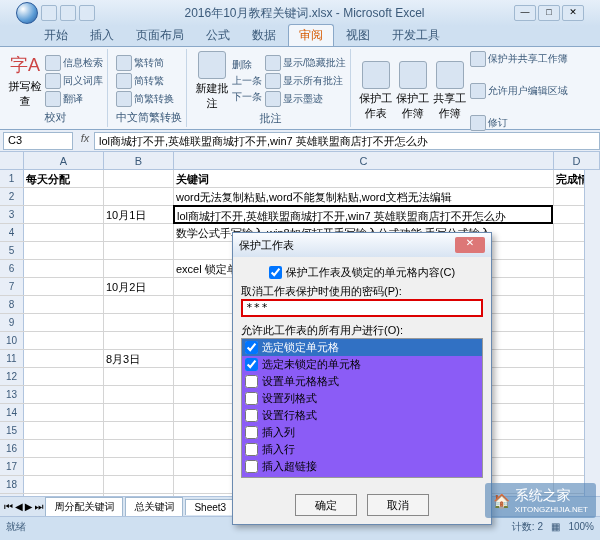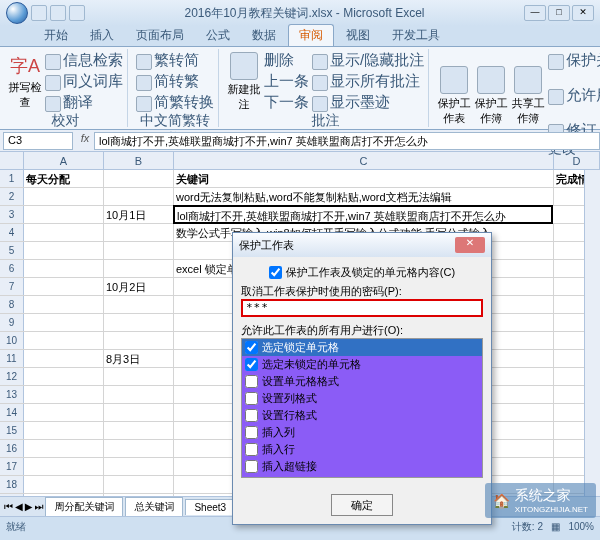--- a/index.html
+++ b/index.html
@@ -1,35 +1,35 @@
 <!DOCTYPE html>
 <html><head>
 <meta charset="utf-8">
 <style>
 * { margin: 0; padding: 0; box-sizing: border-box; font-family: "Microsoft YaHei", SimSun, sans-serif; }
 body { width: 600px; height: 540px; background: #cfe0f1; font-size: 11px; position: relative; overflow: hidden; }
 
-.titlebar { height: 26px; background: linear-gradient(#e6eff9,#cfe0f1); display: flex; align-items: center; padding: 0 6px; }
+.titlebar { height: 26px; background: linear-gradient(#e6eff9,#cfe0f1); display: flex; align-items: center; padding: 0 16px; }
 .qat { display: flex; gap: 3px; align-items: center; }
 .orb { width: 22px; height: 22px; border-radius: 50%; background: radial-gradient(circle at 30% 30%, #fff, #5a9bd5 60%, #2a5a9a); border: 1px solid #2a5a9a; }
 .qat-btn { width: 16px; height: 16px; background: #dce8f5; border: 1px solid #a0b8d0; border-radius: 2px; }
 .title { flex: 1; text-align: center; color: #3b5a7a; font-size: 12px; }
 .winbtns { display: flex; gap: 2px; }
 .winbtn { width: 22px; height: 16px; background: #dce8f5; border: 1px solid #a0b8d0; border-radius: 2px; text-align: center; line-height: 12px; font-size: 9px; }
 
 .tabsrow { height: 20px; display: flex; align-items: end; padding-left: 34px; gap: 2px; }
 .tab { padding: 2px 10px; color: #3b5a7a; font-size: 12px; border-radius: 3px 3px 0 0; cursor: pointer; }
 .tab.active { background: #f2f6fb; border: 1px solid #8aa8c8; border-bottom: none; color: #d65a00; }
 
 .ribbon { height: 84px; background: #f2f6fb; border-top: 1px solid #8aa8c8; border-bottom: 1px solid #8aa8c8; display: flex; padding: 2px 4px; gap: 4px; }
 .group { border-right: 1px solid #c5d5e6; padding: 2px 4px; display: flex; flex-direction: column; justify-content: space-between; }
-.group-label { text-align: center; font-size: 14px; color: #3b5a7a; }
+.group-label { text-align: center; font-size: 11px; color: #3b5a7a; }
 .group-body { display: flex; gap: 3px; align-items: center; flex: 1; }
 .bigbtn { width: 34px; text-align: center; display: flex; flex-direction: column; align-items: center; gap: 2px; }
-.smbtn { display: flex; align-items: flex-end; gap: 2px; font-size: 15px; color: #3b5a7a; white-space: nowrap; }
+.smbtn { display: flex; align-items: center; gap: 2px; font-size: 10px; color: #3b5a7a; white-space: nowrap; }
 .icon16 { width: 16px; height: 16px; background: #d8e4f2; border: 1px solid #9ab; border-radius: 2px; display: inline-block; }
 .icon32 { width: 28px; height: 28px; background: #d8e4f2; border: 1px solid #9ab; border-radius: 3px; }
 
 .fbar { height: 22px; background: #e8eef7; border-bottom: 1px solid #b0c4de; display: flex; align-items: center; }
 .namebox { width: 70px; height: 18px; background: #fff; border: 1px solid #a0b8d0; margin: 0 3px; font-size: 11px; padding: 1px 4px; }
 .fxicon { width: 18px; height: 18px; text-align: center; font-style: italic; color: #555; }
 .fxval { flex: 1; height: 18px; background: #fff; border: 1px solid #a0b8d0; padding: 1px 4px; font-size: 11px; overflow: hidden; }
 
 .headers { height: 18px; display: flex; background: #e8eef7; border-bottom: 1px solid #b0c4de; }
 .cornercell { width: 24px; border-right: 1px solid #b0c4de; background: #e8eef7; }
@@ -409,20 +409,21 @@
           <span>插入超链接</span>
         </div>
         <div class="permitem">
           <input type="checkbox" style="">
           <span>删除列</span>
         </div>
       </div>
   </div>
   <div class="dlg-btns">
     <button class="dlg-btn">确定</button>
+    <button class="dlg-btn">取消</button>
   </div>
 </div>
 
 <div class="watermark">
   <span>🏠</span>
   <div>
     <div>系统之家</div>
     <div style="font-size:8px">XITONGZHIJIA.NET</div>
   </div>
 </div>

